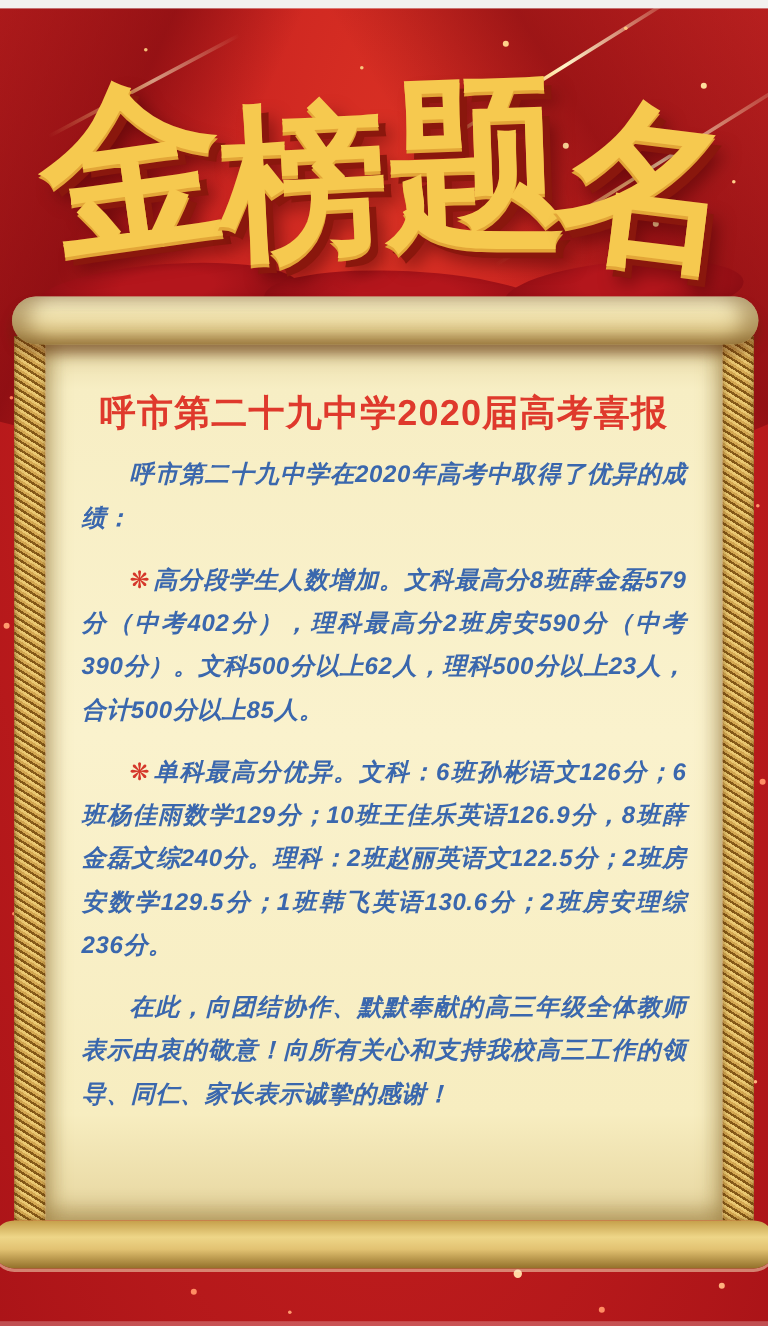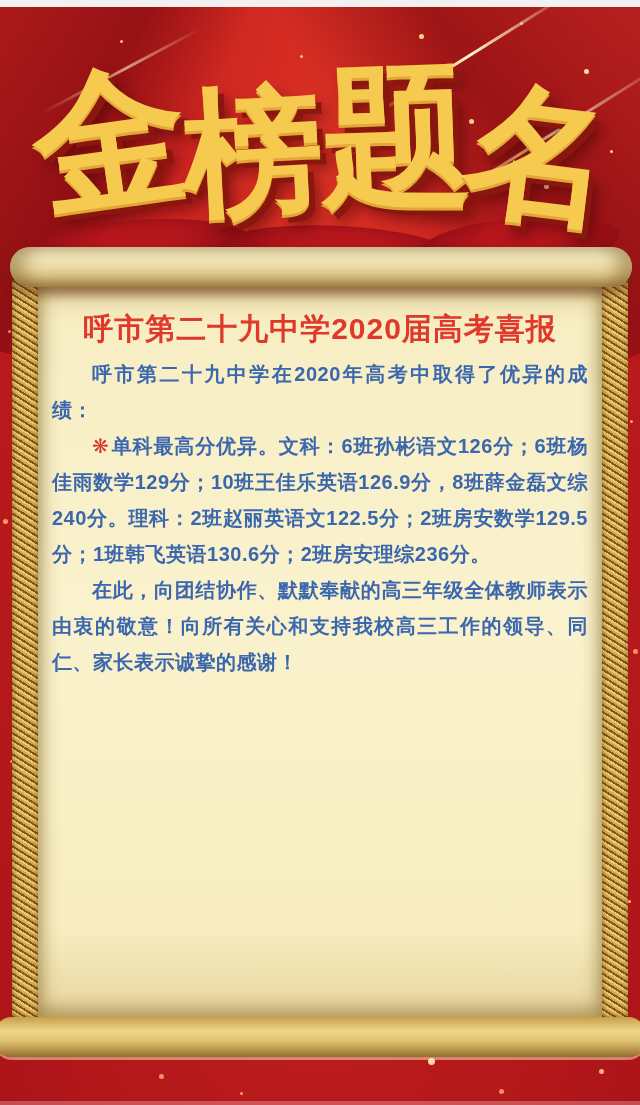--- a/index.html
+++ b/index.html
@@ -70,25 +70,25 @@
   .ornament{width:26px;height:100%;
     background:
       repeating-linear-gradient(32deg, rgba(122,79,18,.85) 0 2px, rgba(214,170,84,.9) 2px 4px, rgba(238,206,120,.9) 4px 6px),
       repeating-linear-gradient(-28deg, rgba(150,100,30,.5) 0 3px, rgba(230,190,100,.5) 3px 6px),
       #c69540;
     box-shadow:inset 0 0 6px rgba(90,55,10,.6);}
   .paper{flex:1;position:relative;
     background:linear-gradient(180deg,#e8d9a6 0%,#f7eec4 6%,#faf2cd 45%,#f7edc0 88%,#e6d59e 100%);
     box-shadow:inset 0 14px 16px rgba(120,85,25,.35), inset 0 -12px 14px rgba(120,85,25,.3),
                inset 10px 0 14px rgba(150,115,45,.18), inset -10px 0 14px rgba(150,115,45,.18);}
-  .paper-inner{position:absolute;left:0;top:0;right:0;bottom:0;padding:32px 14px 0 14px;box-sizing:border-box;}
+  .paper-inner{position:absolute;left:0;top:0;right:0;bottom:0;padding:48px 14px 0 14px;box-sizing:border-box;}
 
   .headline{margin:0 0 10px 0;text-align:center;color:#df392c;font-size:30px;font-weight:800;line-height:34px;letter-spacing:1px;}
-  .body-par{margin:0;color:#3a67ad;font-size:20px;font-weight:700;line-height:36px;
-    text-indent:2em;text-align:justify;letter-spacing:.5px;}
+  .body-par{margin:16px;color:#3a67ad;font-size:20px;font-weight:700;line-height:36px;
+    text-indent:2em;text-align:justify;letter-spacing:.5px;font-style:italic;}
   .bullet{color:#d5372a;margin-right:2px;}
 </style>
 </head>
 <body>
 
 <div class="poster">
   <div class="top-strip"></div>
 
   <div class="fold fold-left"></div>
   <div class="fold fold-right"></div>
@@ -108,20 +108,21 @@
   <div class="ribbon rb1"></div>
   <div class="ribbon rb2"></div>
   <div class="ribbon rb3"></div>
 
   <div class="scroll">
     <div class="ornament"></div>
     <div class="paper">
       <div class="paper-inner">
         <h1 class="headline">呼市第二十九中学2020届高考喜报</h1>
         <p class="body-par">呼市第二十九中学在2020年高考中取得了优异的成绩：</p>
+        <p class="body-par"><span class="bullet">❋</span><span>高分段学生人数增加。文科最高分8班薛金磊579分（中考402分），理科最高分2班房安590分（中考390分）。文科500分以上62人，理科500分以上23人，合计500分以上85人。</span></p>
         <p class="body-par"><span class="bullet">❋</span><span>单科最高分优异。文科：6班孙彬语文126分；6班杨佳雨数学129分；10班王佳乐英语126.9分，8班薛金磊文综240分。理科：2班赵丽英语文122.5分；2班房安数学129.5分；1班韩飞英语130.6分；2班房安理综236分。</span></p>
         <p class="body-par">在此，向团结协作、默默奉献的高三年级全体教师表示由衷的敬意！向所有关心和支持我校高三工作的领导、同仁、家长表示诚挚的感谢！</p>
       </div>
     </div>
     <div class="ornament"></div>
   </div>
 
   <div class="roller-top"></div>
   <div class="roller-bottom"></div>
 

